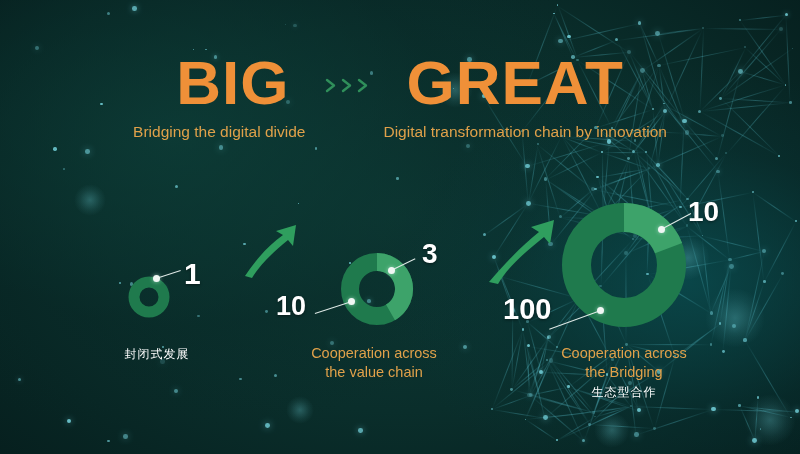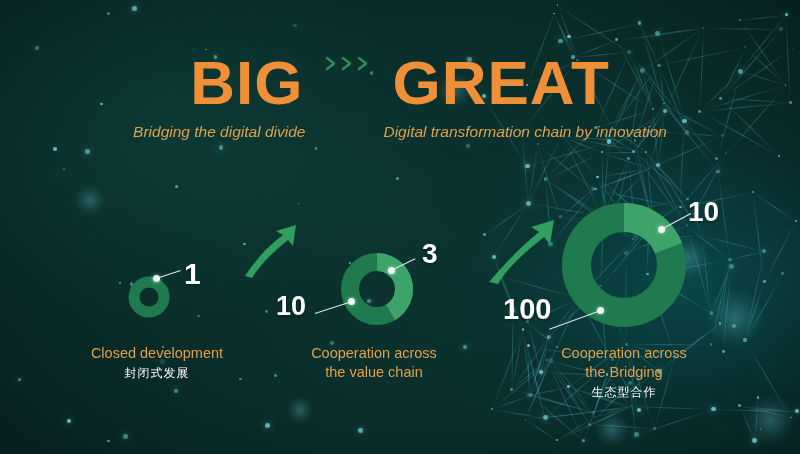--- a/index.html
+++ b/index.html
@@ -39,23 +39,23 @@
     pointer-events: none;
     background: radial-gradient(circle, rgba(120,225,235,0.28) 0%, rgba(120,225,235,0.08) 45%, rgba(120,225,235,0) 70%);
   }
 
   
   .headline-row {
     position: absolute;
     left: 0; right: 0;
     top: 52px;
     display: flex;
-    align-items: flex-start;
+    align-items: center;
     justify-content: center;
-    gap: 22px;
+    gap: 36px;
   }
   .big-word {
     font-size: 62px;
     font-weight: 700;
     color: #ef9038;
     letter-spacing: 1px;
     line-height: 1;
     white-space: nowrap;
   }
   .chev-group {
@@ -78,21 +78,20 @@
     gap: 78px;
   }
   .sub-block {
     text-align: center;
   }
   .sub-en {
     font-size: 15.5px;
     color: #e0a14a;
     line-height: 1.25;
     white-space: nowrap;
-    font-style: italic;
   }
   .sub-cn {
     font-size: 12px;
     color: #f2f5f2;
     margin-top: 3px;
     letter-spacing: 1px;
     white-space: nowrap;
   }
 
   
@@ -604,21 +603,20 @@
   <div class="stage-item">
     <div class="donut" style="left:128px; top:276px;">
       <svg width="42" height="42" viewBox="0 0 42 42">
         <circle cx="21" cy="21" r="15" fill="none" stroke="#1f7a4d" stroke-width="11"></circle>
       </svg>
     </div>
     <div class="lead-line" style="left:156px; top:278px; width:26px; transform:rotate(-18deg);"></div>
     <div class="lead-dot" style="left:153px; top:275px;"></div>
     <div class="num" style="left:184px; top:259px; font-size:30px;">1</div>
     <div class="caption" style="left:22px; top:344px; width:270px;">
-      <div class="cap-en">Closed development</div>
       <div class="cap-cn">封闭式发展</div>
     </div>
   </div>
 
   <div class="stage-item">
     <div class="donut" style="left:338px; top:250px;">
       <svg width="78" height="78" viewBox="0 0 78 78">
 
         <circle cx="39" cy="39" r="27" fill="none" stroke="#1f7a4d" stroke-width="18"></circle>
 

